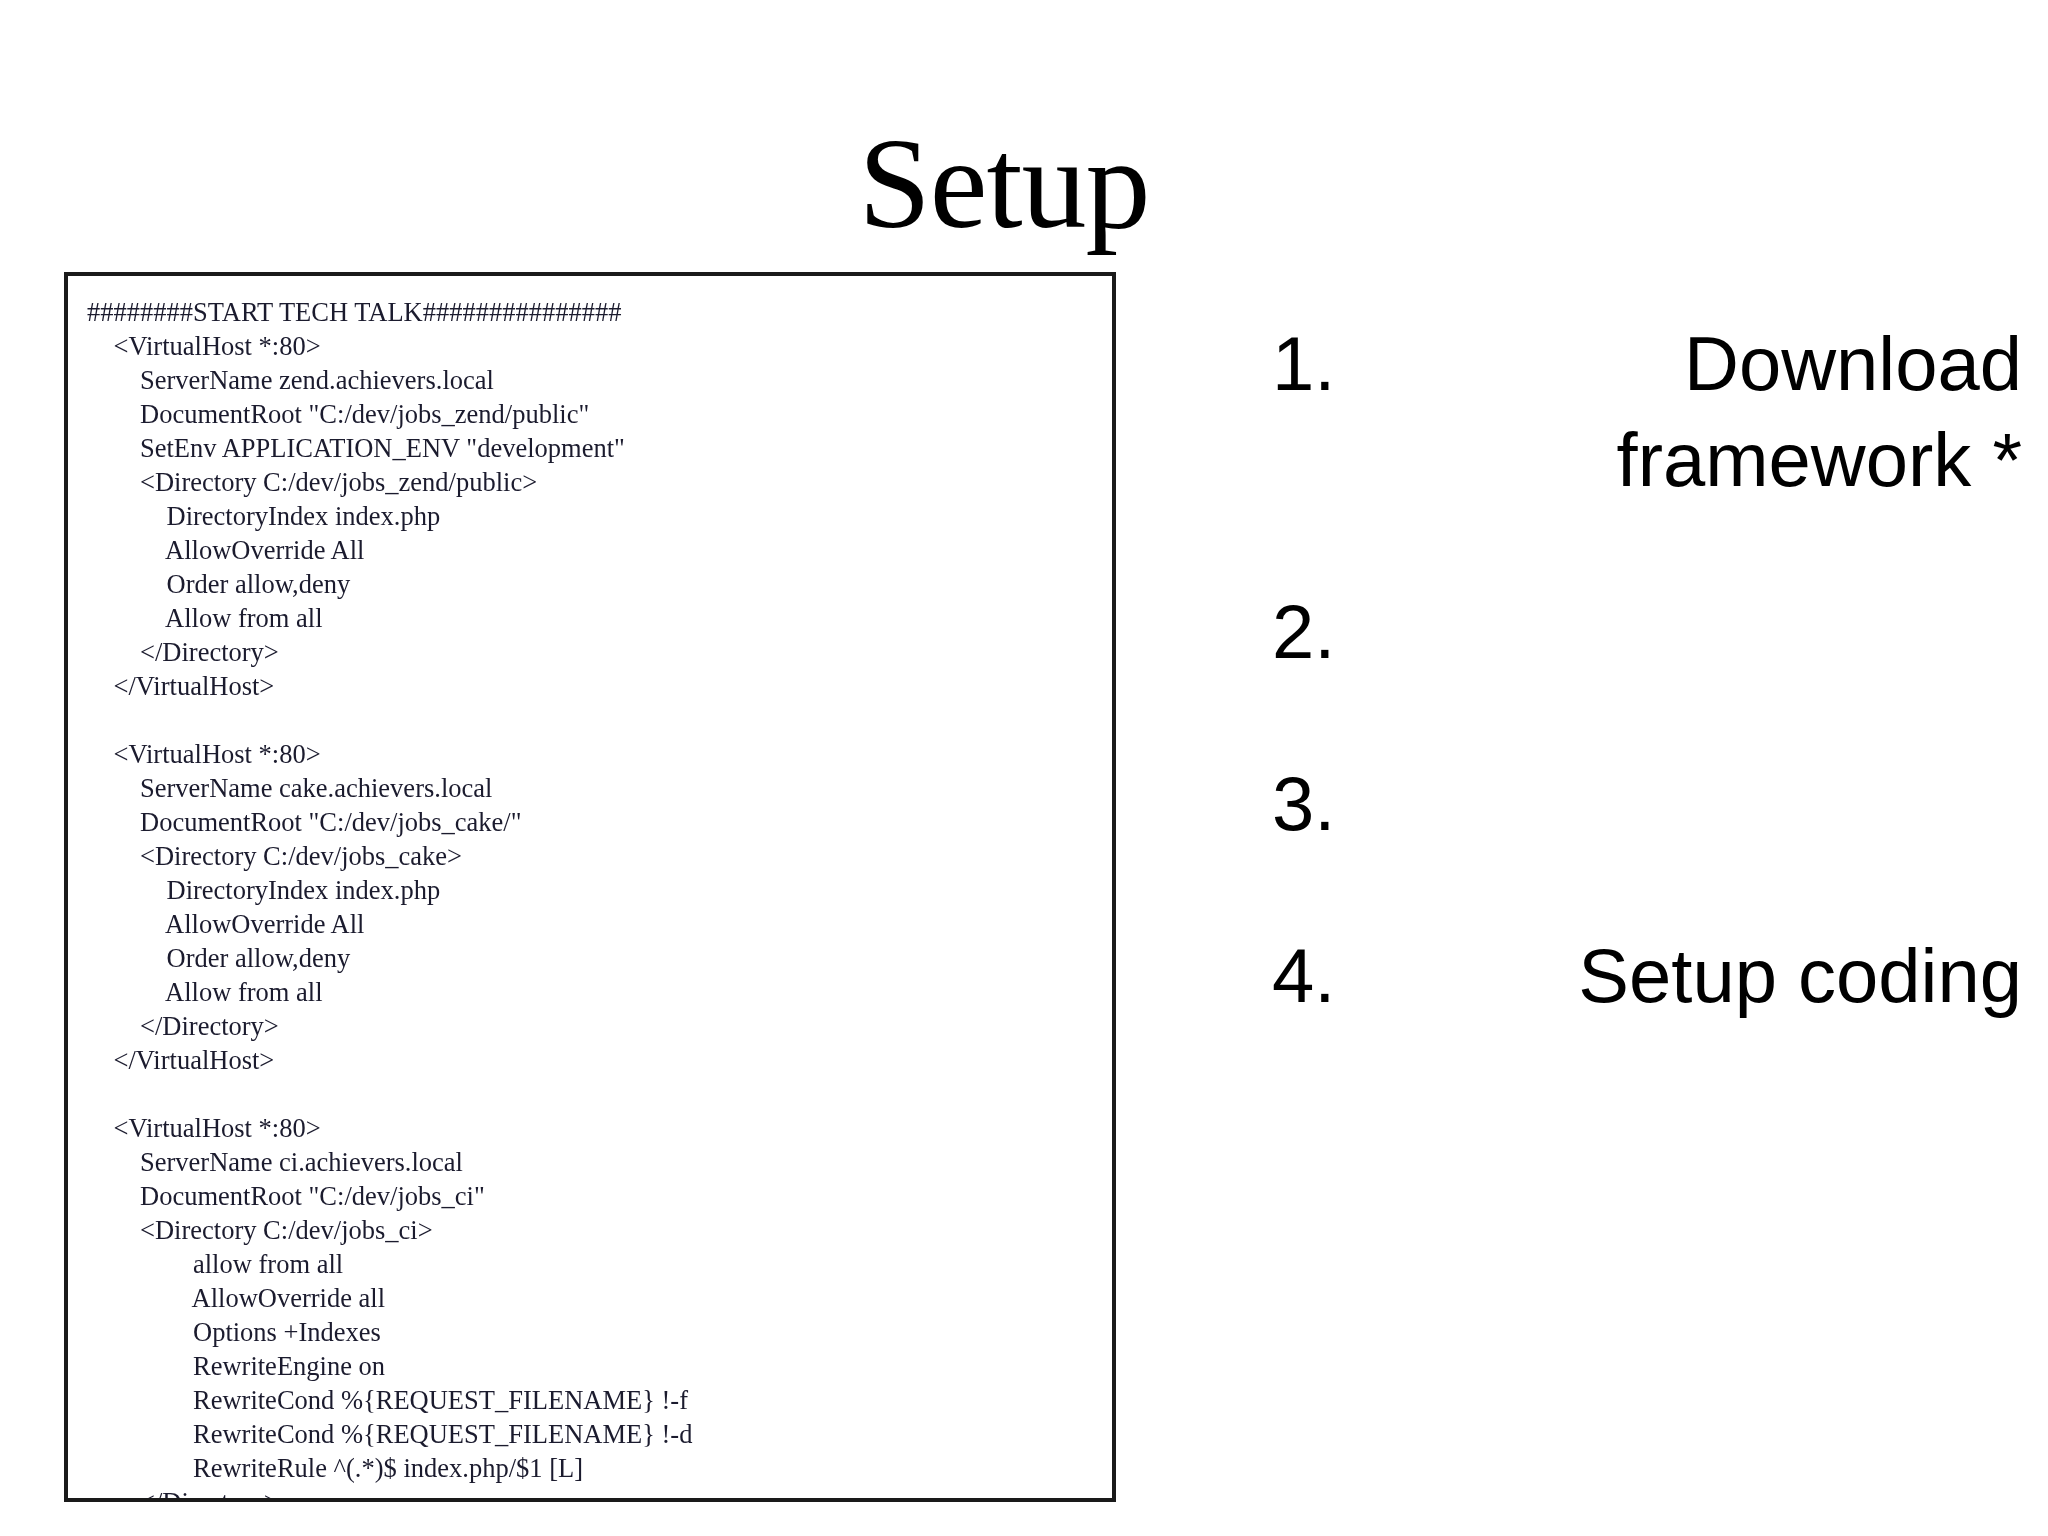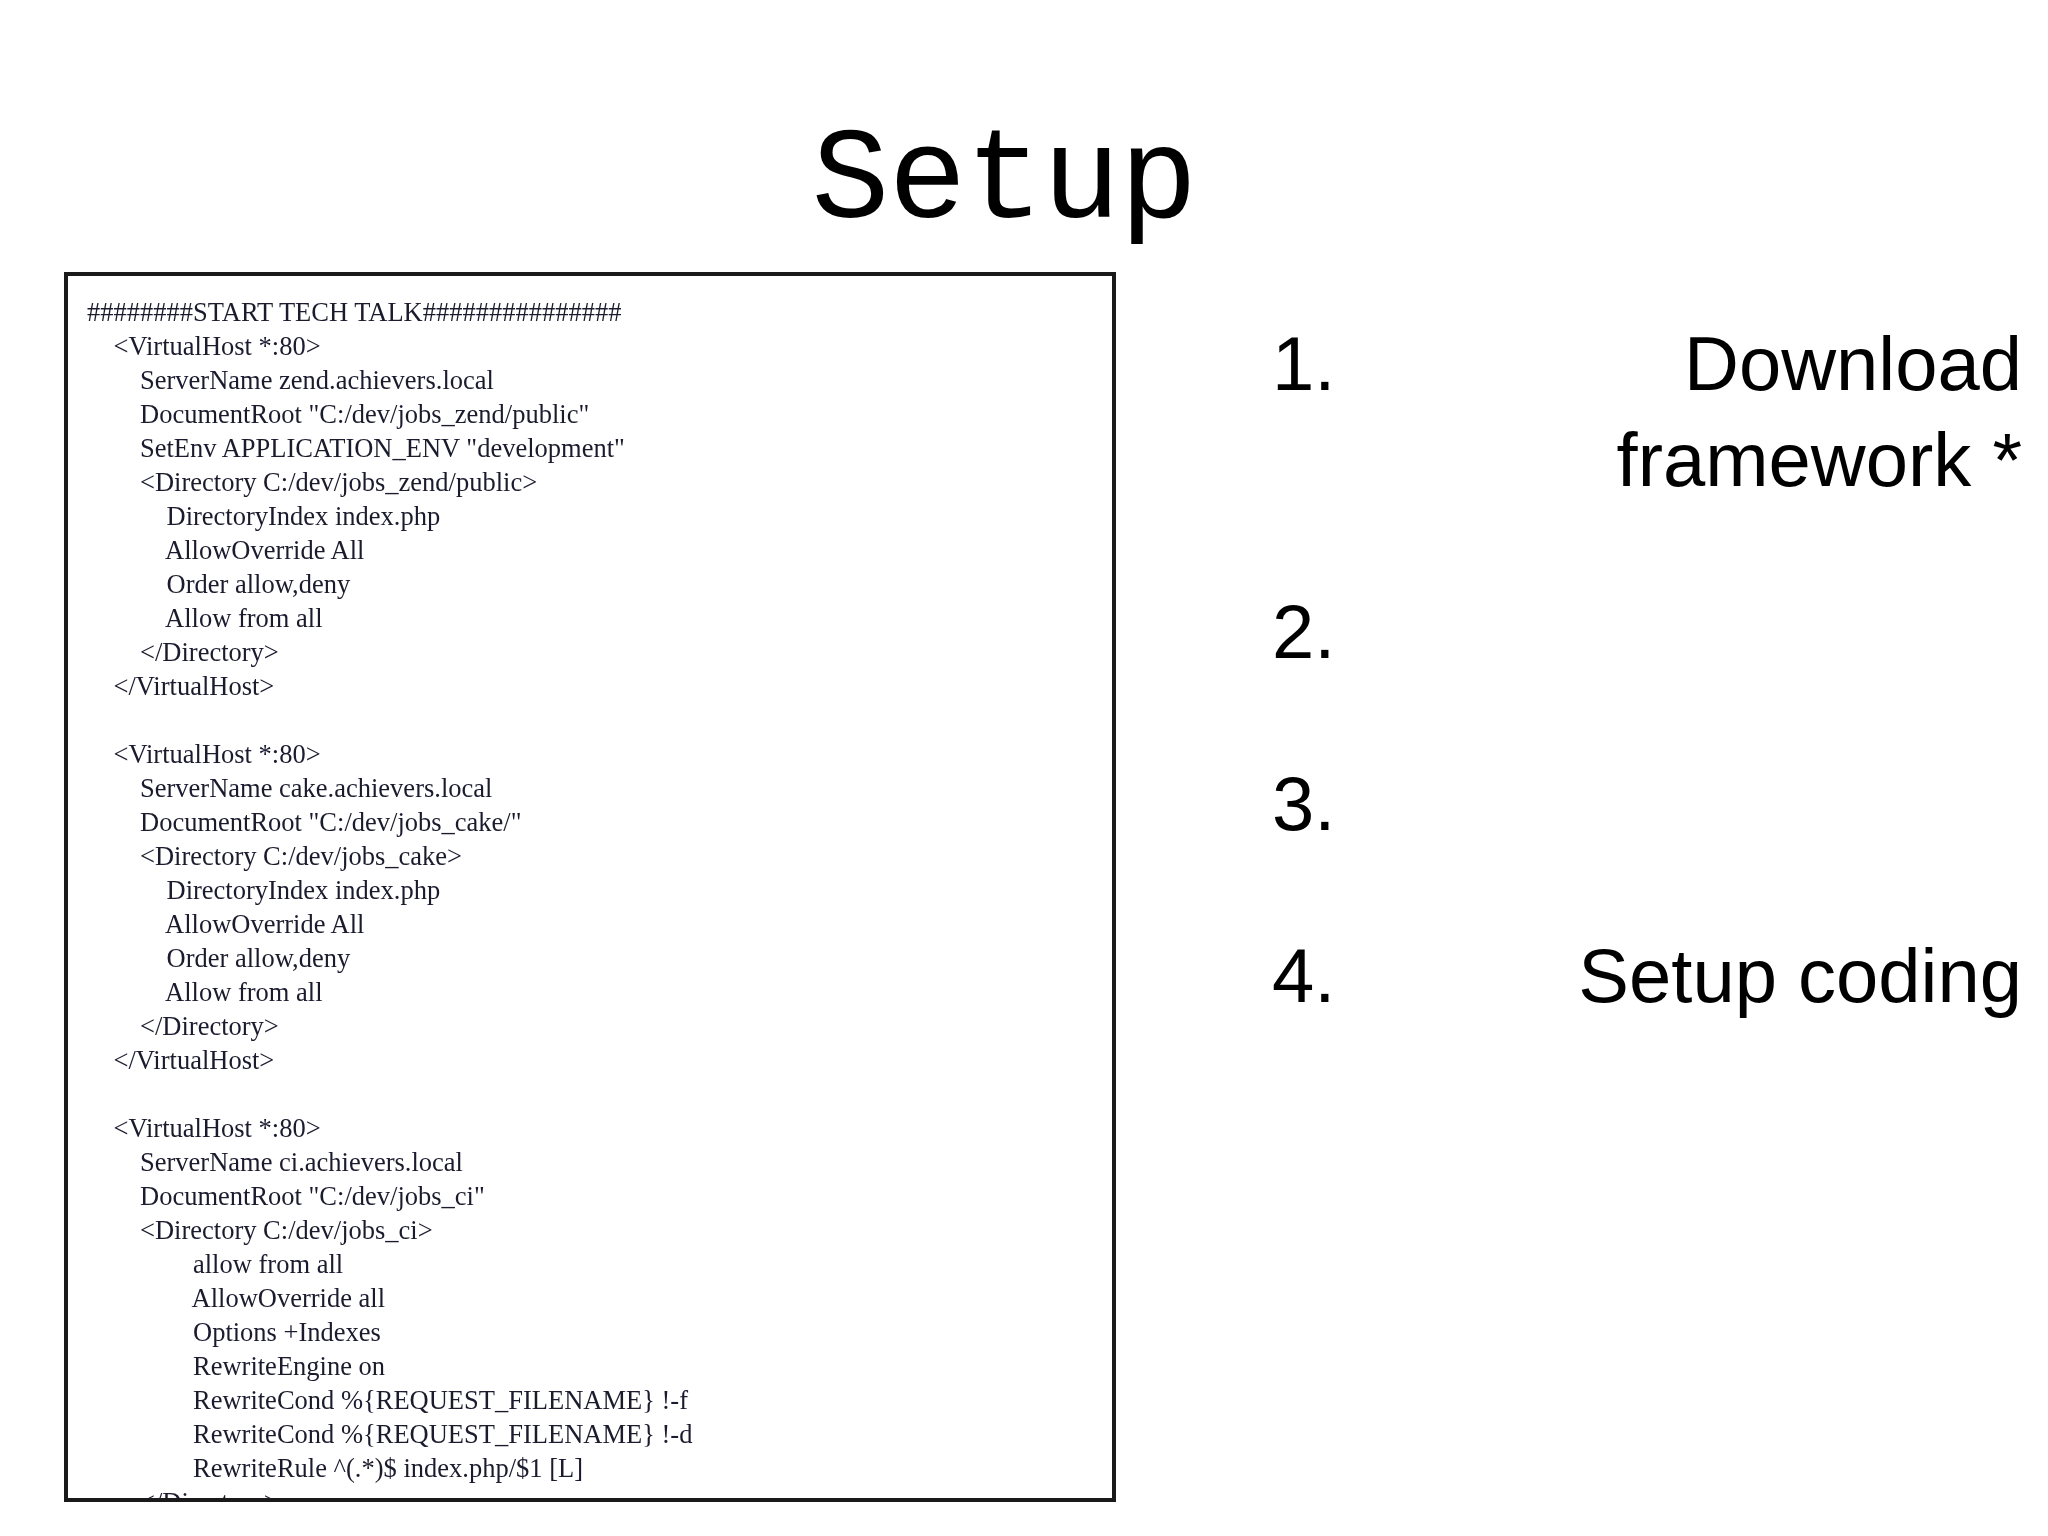--- a/index.html
+++ b/index.html
@@ -18,21 +18,21 @@
     position: relative;
   }
 
   
   #slide-title {
     position: absolute;
     left: 0;
     top: 118px;
     width: 2048px;
     text-align: center;
-    font-family: Liberation Mono, monospace;
+    font-family: Liberation Serif, serif;
     font-size: 130px;
     font-weight: 400;
     line-height: 1.0;
     letter-spacing: -1px;
     color: #000000;
     white-space: nowrap;
   }
   
   #slide-title-inner {
     display: inline-block;

